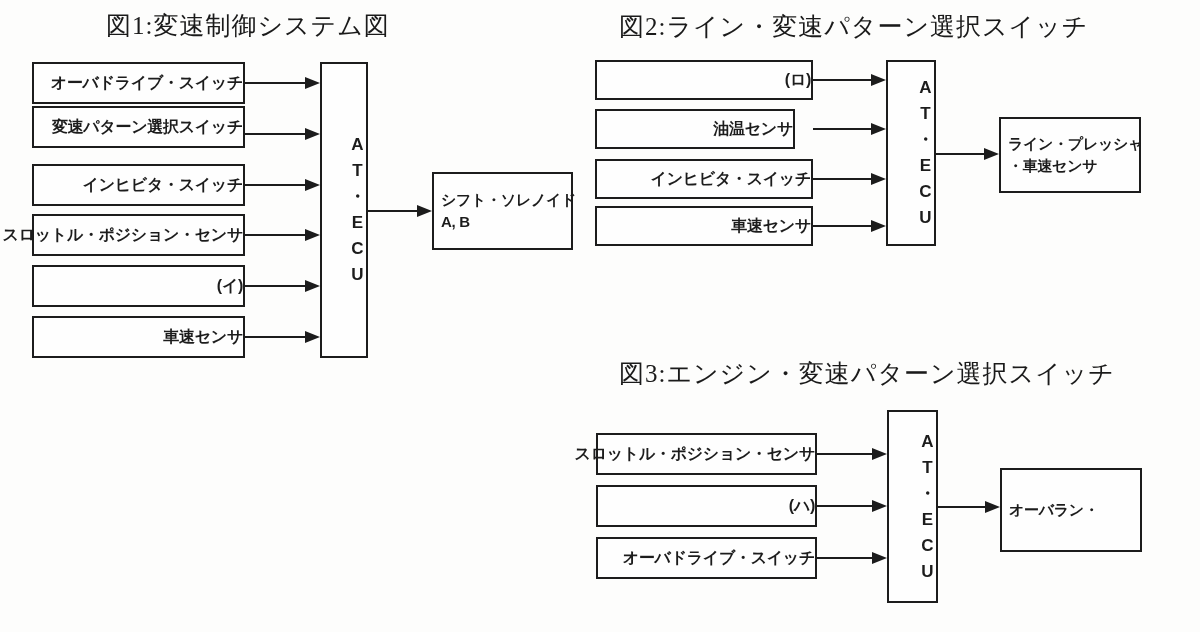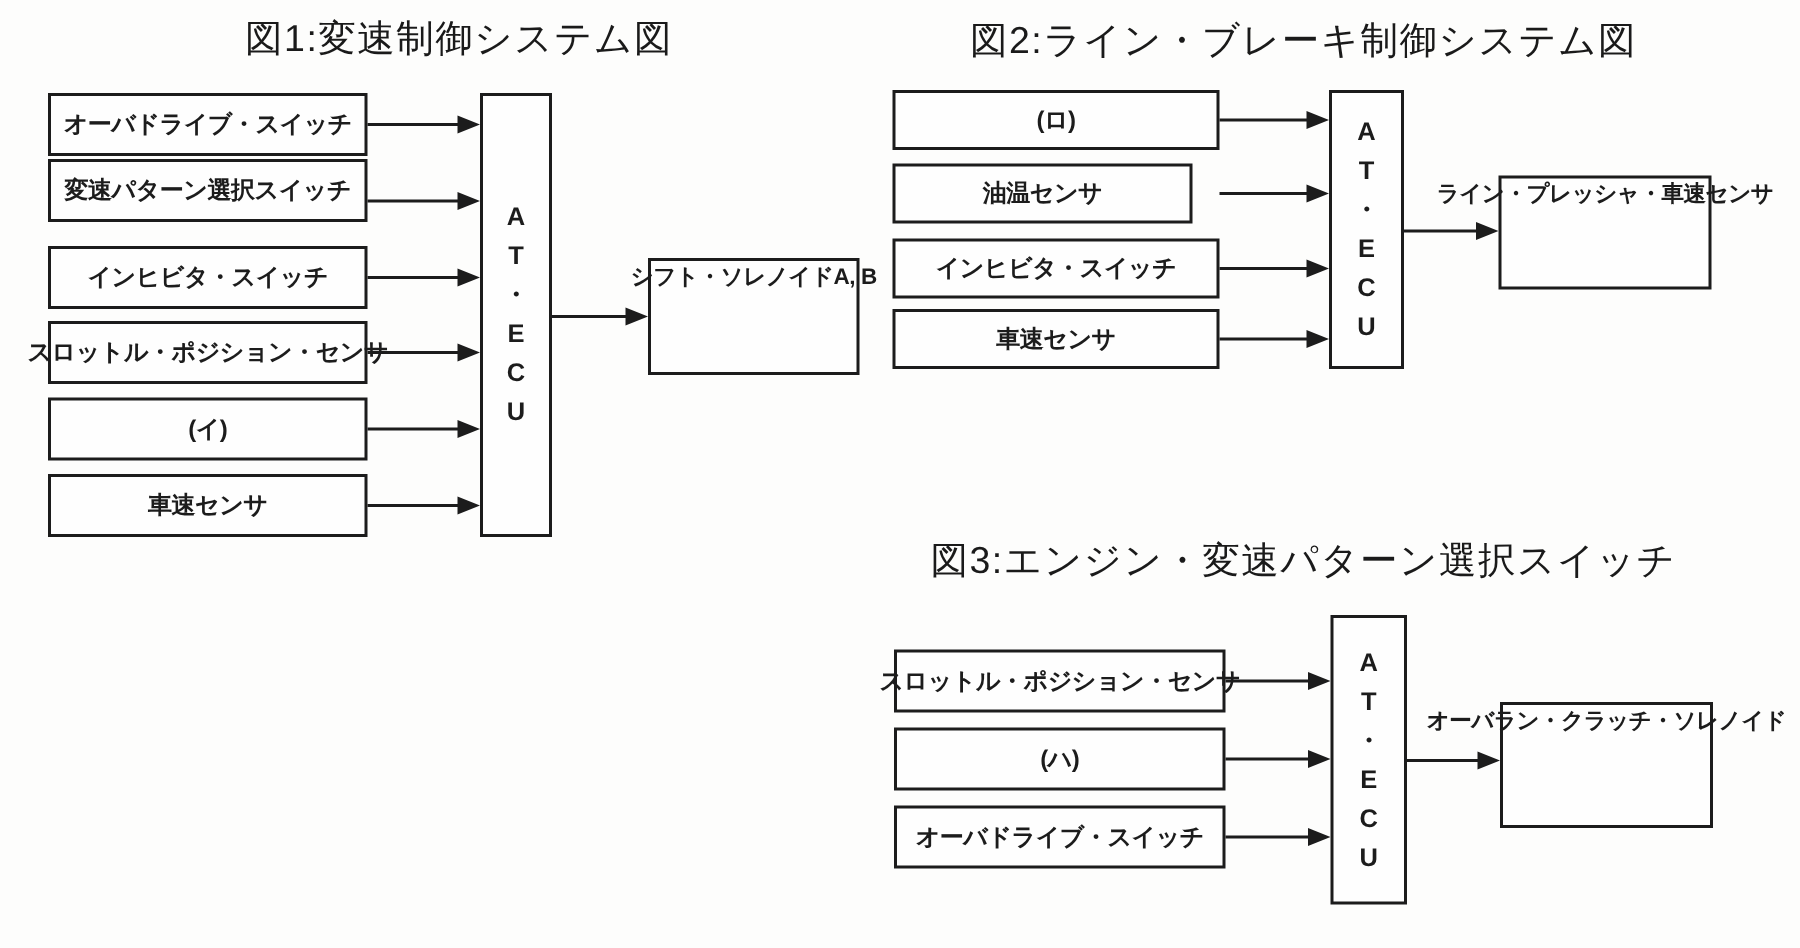--- a/index.html
+++ b/index.html
@@ -1,26 +1,26 @@
 <!DOCTYPE html>
 <html><head>
 <meta charset="utf-8">
 <style>
   * { margin:0; padding:0; box-sizing:border-box; }
   html,body { width:1200px; height:632px; }
   body { background:#ffffff; font-family:"Liberation Sans", sans-serif; color:#1c1c1c; }
   .canvas { position:relative; width:1200px; height:632px; background:#fdfdfc; overflow:hidden; }
 
-  .ftitle { position:absolute; text-align:center; font-family:Liberation Sans, sans-serif;
+  .ftitle { position:absolute; font-family:Liberation Serif, serif;
             font-size:25px; letter-spacing:1px; color:#1a1a1a; white-space:nowrap; }
 
   .box { position:absolute; border:2px solid #1c1c1c; background:#fefefe;
-         display:flex; align-items:center; justify-content:center; }
+         display:flex; align-items:center; justify-content:flex-end; }
   .ibox { font-size:16px; font-weight:bold; white-space:nowrap; letter-spacing:-0.3px; }
-  .obox { flex-direction:row; align-items:flex-start; justify-content:center;
+  .obox { flex-direction:column; align-items:flex-start; justify-content:center;
           padding:0 7px; font-size:15px; font-weight:bold; line-height:22px; white-space:nowrap; letter-spacing:-0.3px; }
   .ecu  { }
   .vtext { font-size:17px; font-weight:bold; line-height:26px; text-align:center; }
 
   .arrow { position:absolute; height:12px; }
   .arrow .shaft { position:absolute; left:0; right:12px; top:5px; height:2px; background:#1c1c1c; }
   .arrow::after { content:""; position:absolute; right:0; top:0; width:0; height:0;
                   border-left:15px solid #1c1c1c; border-top:6px solid transparent;
                   border-bottom:6px solid transparent; }
 </style>
@@ -85,21 +85,21 @@
         <i class="shaft"></i>
       </div>
 
     <div class="box obox" style="left:432px;top:172px;width:141px;height:78px">
       <div>シフト・ソレノイド</div>
       <div>A, B</div>
     </div>
   </section>
 
   <section>
-    <div class="ftitle" style="left:619px;top:10px;width:500px">図2:ライン・ブレーキ制御システム図</div>
+    <div class="ftitle" style="left:619px;top:10px;width:500px">図2:ライン・変速パターン選択スイッチ</div>
 
     <div class="box ibox" style="left:595px;top:60px;width:218px;height:40px">
       <span>(ロ)</span>
     </div>
     <div class="box ibox" style="left:595px;top:109px;width:200px;height:40px">
       <span>油温センサ</span>
     </div>
     <div class="box ibox" style="left:595px;top:159px;width:218px;height:40px">
       <span>インヒビタ・スイッチ</span>
     </div>
@@ -174,17 +174,16 @@
           <div>U</div>
         </div>
     </div>
 
     <div class="arrow" style="left:938px;top:501px;width:62px">
         <i class="shaft"></i>
       </div>
 
     <div class="box obox" style="left:1000px;top:468px;width:142px;height:84px">
       <div>オーバラン・</div>
-      <div>クラッチ・ソレノイド</div>
     </div>
   </section>
 
 </div>
 
 </body></html>

